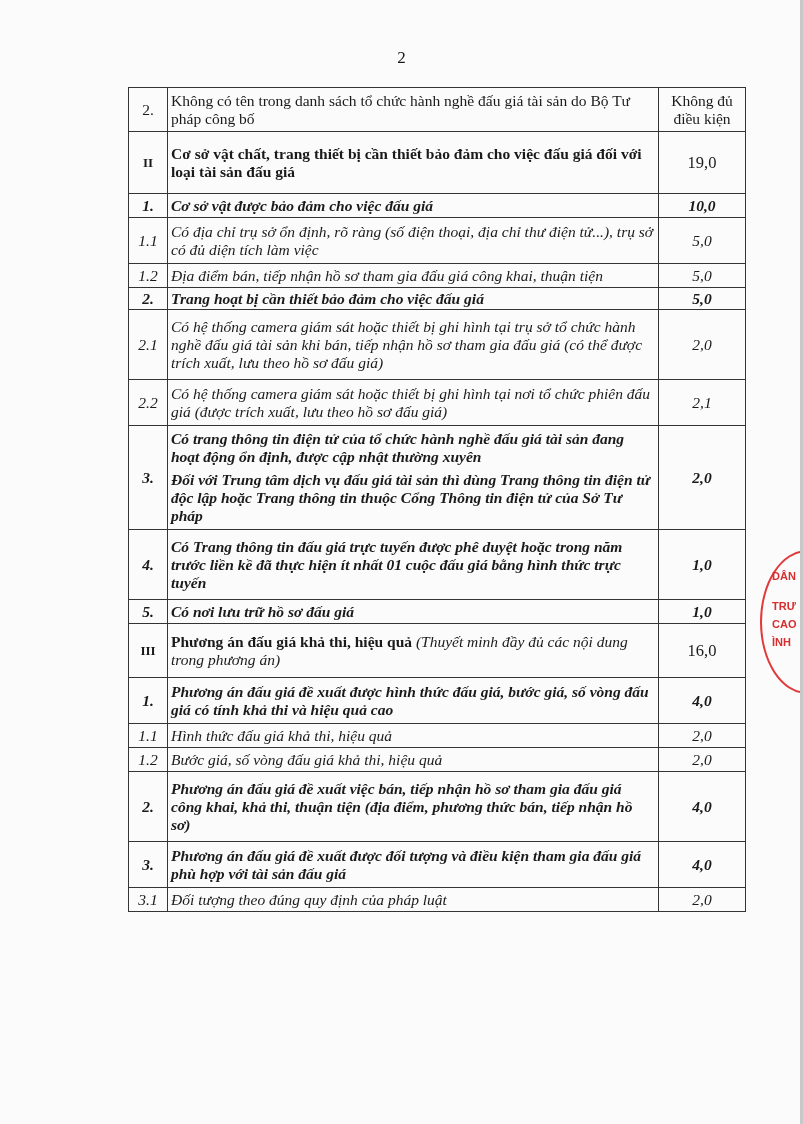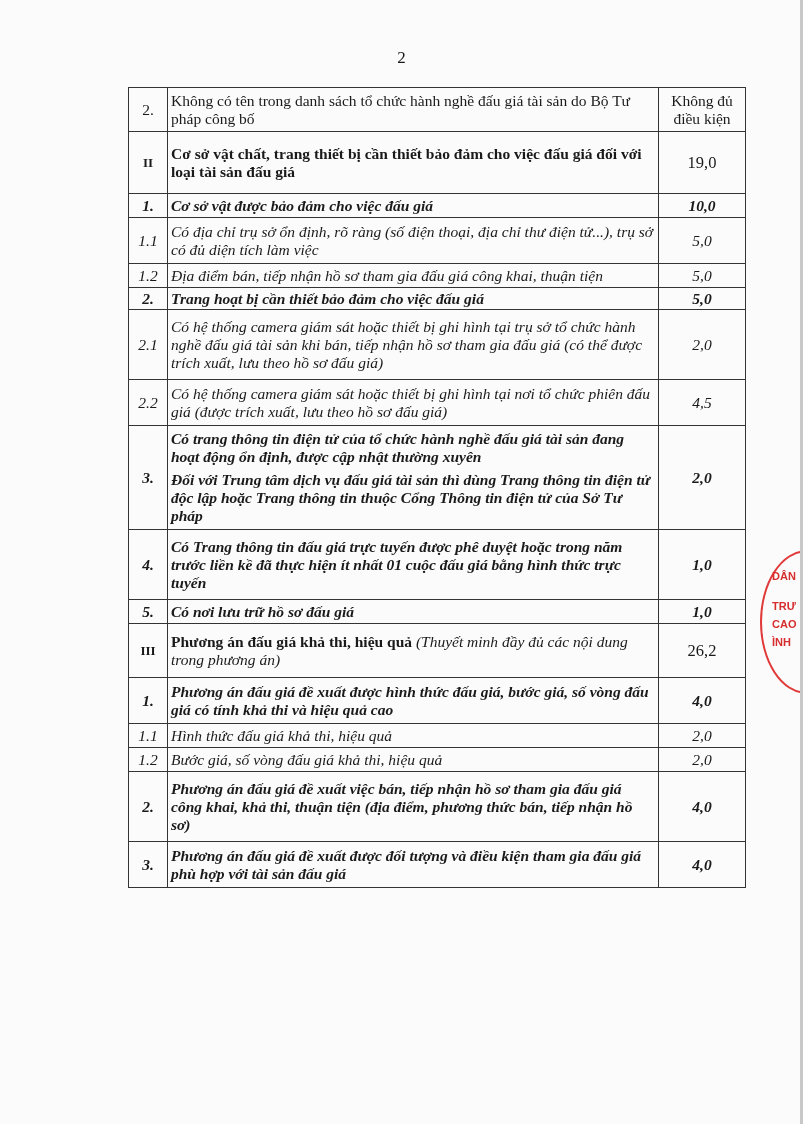--- a/index.html
+++ b/index.html
@@ -70,21 +70,21 @@
         <td class="pts bi">5,0</td>
       </tr>
       <tr class="itm" style="height: 70px;">
         <td class="num i">2.1</td>
         <td class="content"><span class="i">Có hệ thống camera giám sát hoặc thiết bị ghi hình tại trụ sở tổ chức hành nghề đấu giá tài sản khi bán, tiếp nhận hồ sơ tham gia đấu giá (có thể được trích xuất, lưu theo hồ sơ đấu giá)</span></td>
         <td class="pts i">2,0</td>
       </tr>
       <tr class="itm" style="height: 46px;">
         <td class="num i">2.2</td>
         <td class="content"><span class="i">Có hệ thống camera giám sát hoặc thiết bị ghi hình tại nơi tổ chức phiên đấu giá (được trích xuất, lưu theo hồ sơ đấu giá)</span></td>
-        <td class="pts i">4,5</td>
+        <td class="pts i">2,1</td>
       </tr>
       <tr class="sub" style="height: 104px;">
         <td class="num">3.</td>
         <td class="content">
           <span class="bi para">Có trang thông tin điện tử của tổ chức hành nghề đấu giá tài sản đang hoạt động ổn định, được cập nhật thường xuyên</span>
           <span class="bi para">Đối với Trung tâm dịch vụ đấu giá tài sản thì dùng Trang thông tin điện tử độc lập hoặc Trang thông tin thuộc Cổng Thông tin điện tử của Sở Tư pháp</span>
         </td>
         <td class="pts bi" style="vertical-align: middle;">2,0</td>
       </tr>
       <tr class="sub" style="height: 70px;">
@@ -93,21 +93,21 @@
         <td class="pts bi">1,0</td>
       </tr>
       <tr class="sub" style="height: 24px;">
         <td class="num">5.</td>
         <td class="content"><span class="bi">Có nơi lưu trữ hồ sơ đấu giá</span></td>
         <td class="pts bi">1,0</td>
       </tr>
       <tr class="sec" style="height: 54px;">
         <td class="num">III</td>
         <td class="content"><span class="b">Phương án đấu giá khả thi, hiệu quả </span><span class="i">(Thuyết minh đầy đủ các nội dung trong phương án)</span></td>
-        <td class="pts">26,2</td>
+        <td class="pts">16,0</td>
       </tr>
       <tr class="sub" style="height: 46px;">
         <td class="num">1.</td>
         <td class="content"><span class="bi">Phương án đấu giá đề xuất được hình thức đấu giá, bước giá, số vòng đấu giá có tính khả thi và hiệu quả cao</span></td>
         <td class="pts bi">4,0</td>
       </tr>
       <tr class="itm" style="height: 24px;">
         <td class="num i">1.1</td>
         <td class="content"><span class="i">Hình thức đấu giá khả thi, hiệu quả</span></td>
         <td class="pts i">2,0</td>
@@ -120,20 +120,25 @@
       <tr class="sub" style="height: 70px;">
         <td class="num">2.</td>
         <td class="content"><span class="bi">Phương án đấu giá đề xuất việc bán, tiếp nhận hồ sơ tham gia đấu giá công khai, khả thi, thuận tiện (địa điểm, phương thức bán, tiếp nhận hồ sơ)</span></td>
         <td class="pts bi">4,0</td>
       </tr>
       <tr class="sub" style="height: 46px;">
         <td class="num">3.</td>
         <td class="content"><span class="bi">Phương án đấu giá đề xuất được đối tượng và điều kiện tham gia đấu giá phù hợp với tài sản đấu giá</span></td>
         <td class="pts bi">4,0</td>
       </tr>
+      <tr class="itm" style="height: 24px;">
+        <td class="num i">3.1</td>
+        <td class="content"><span class="i">Đối tượng theo đúng quy định của pháp luật</span></td>
+        <td class="pts i">2,0</td>
+      </tr>
     </tbody>
 </table>
 
 <div class="stamp">
   <span style="top:18px">DÂN</span>
   <span style="top:48px">TRƯ</span>
   <span style="top:66px">CAO</span>
   <span style="top:84px">ÌNH</span>
 </div>
 <div class="scan-edge"></div>

